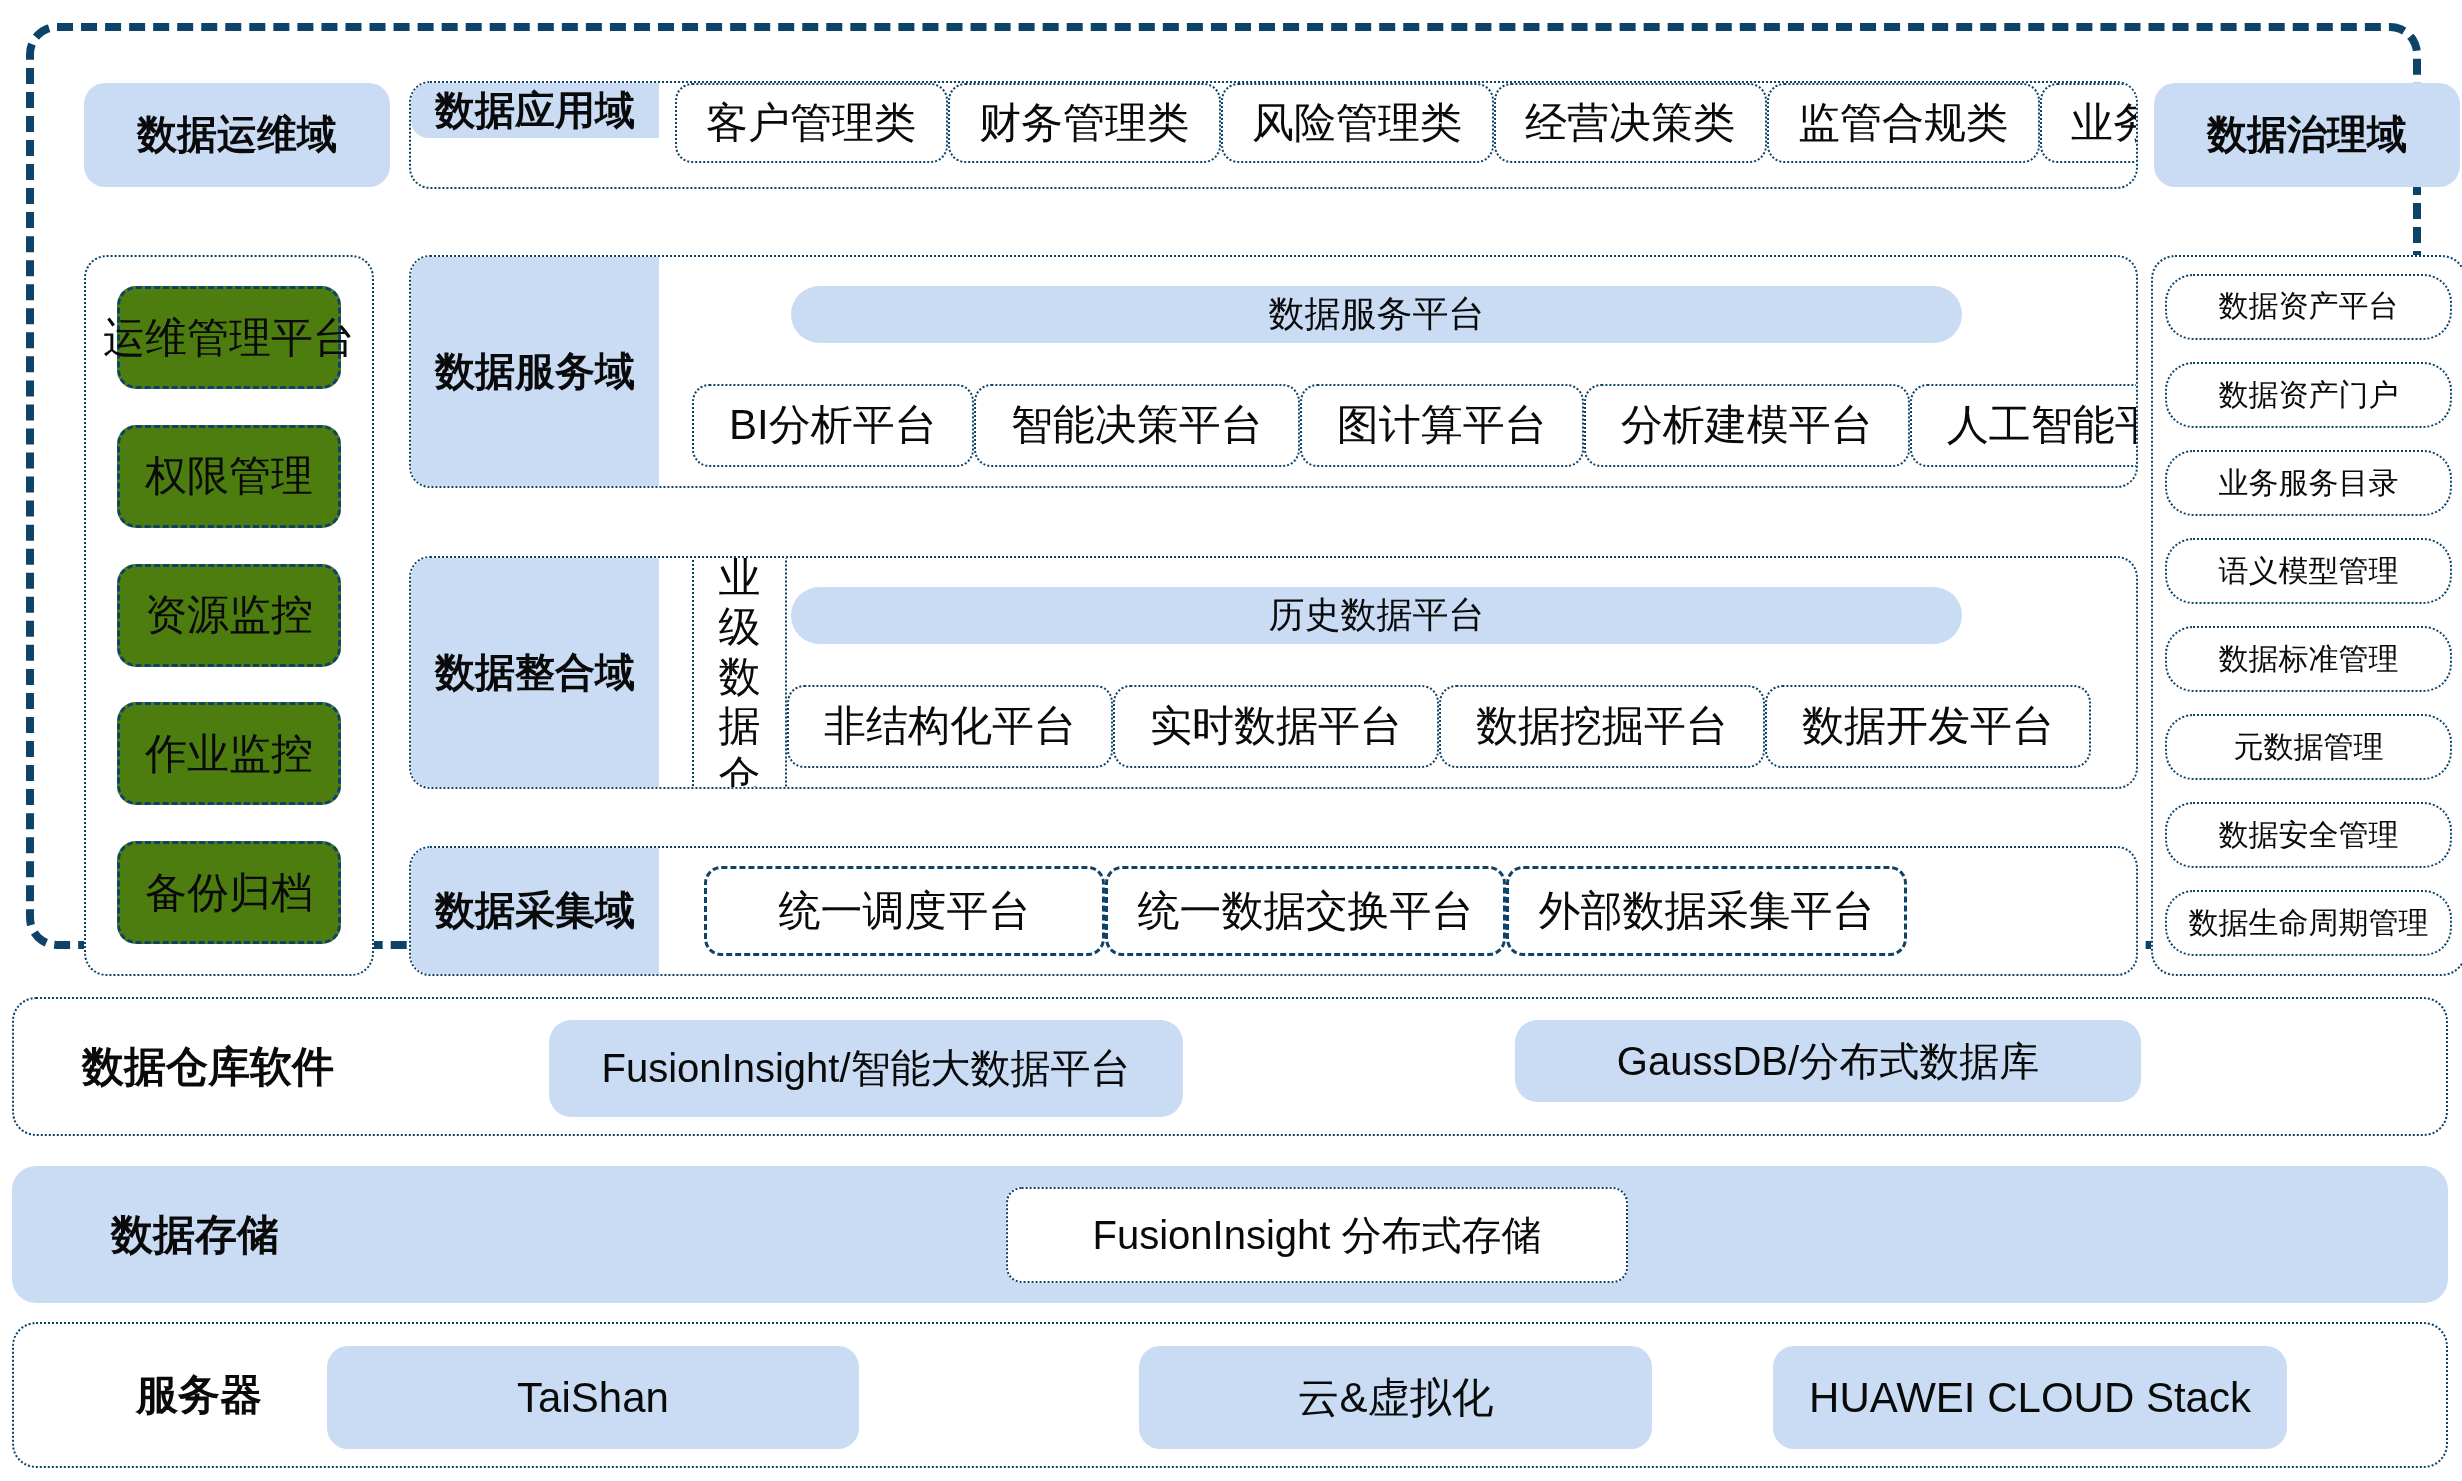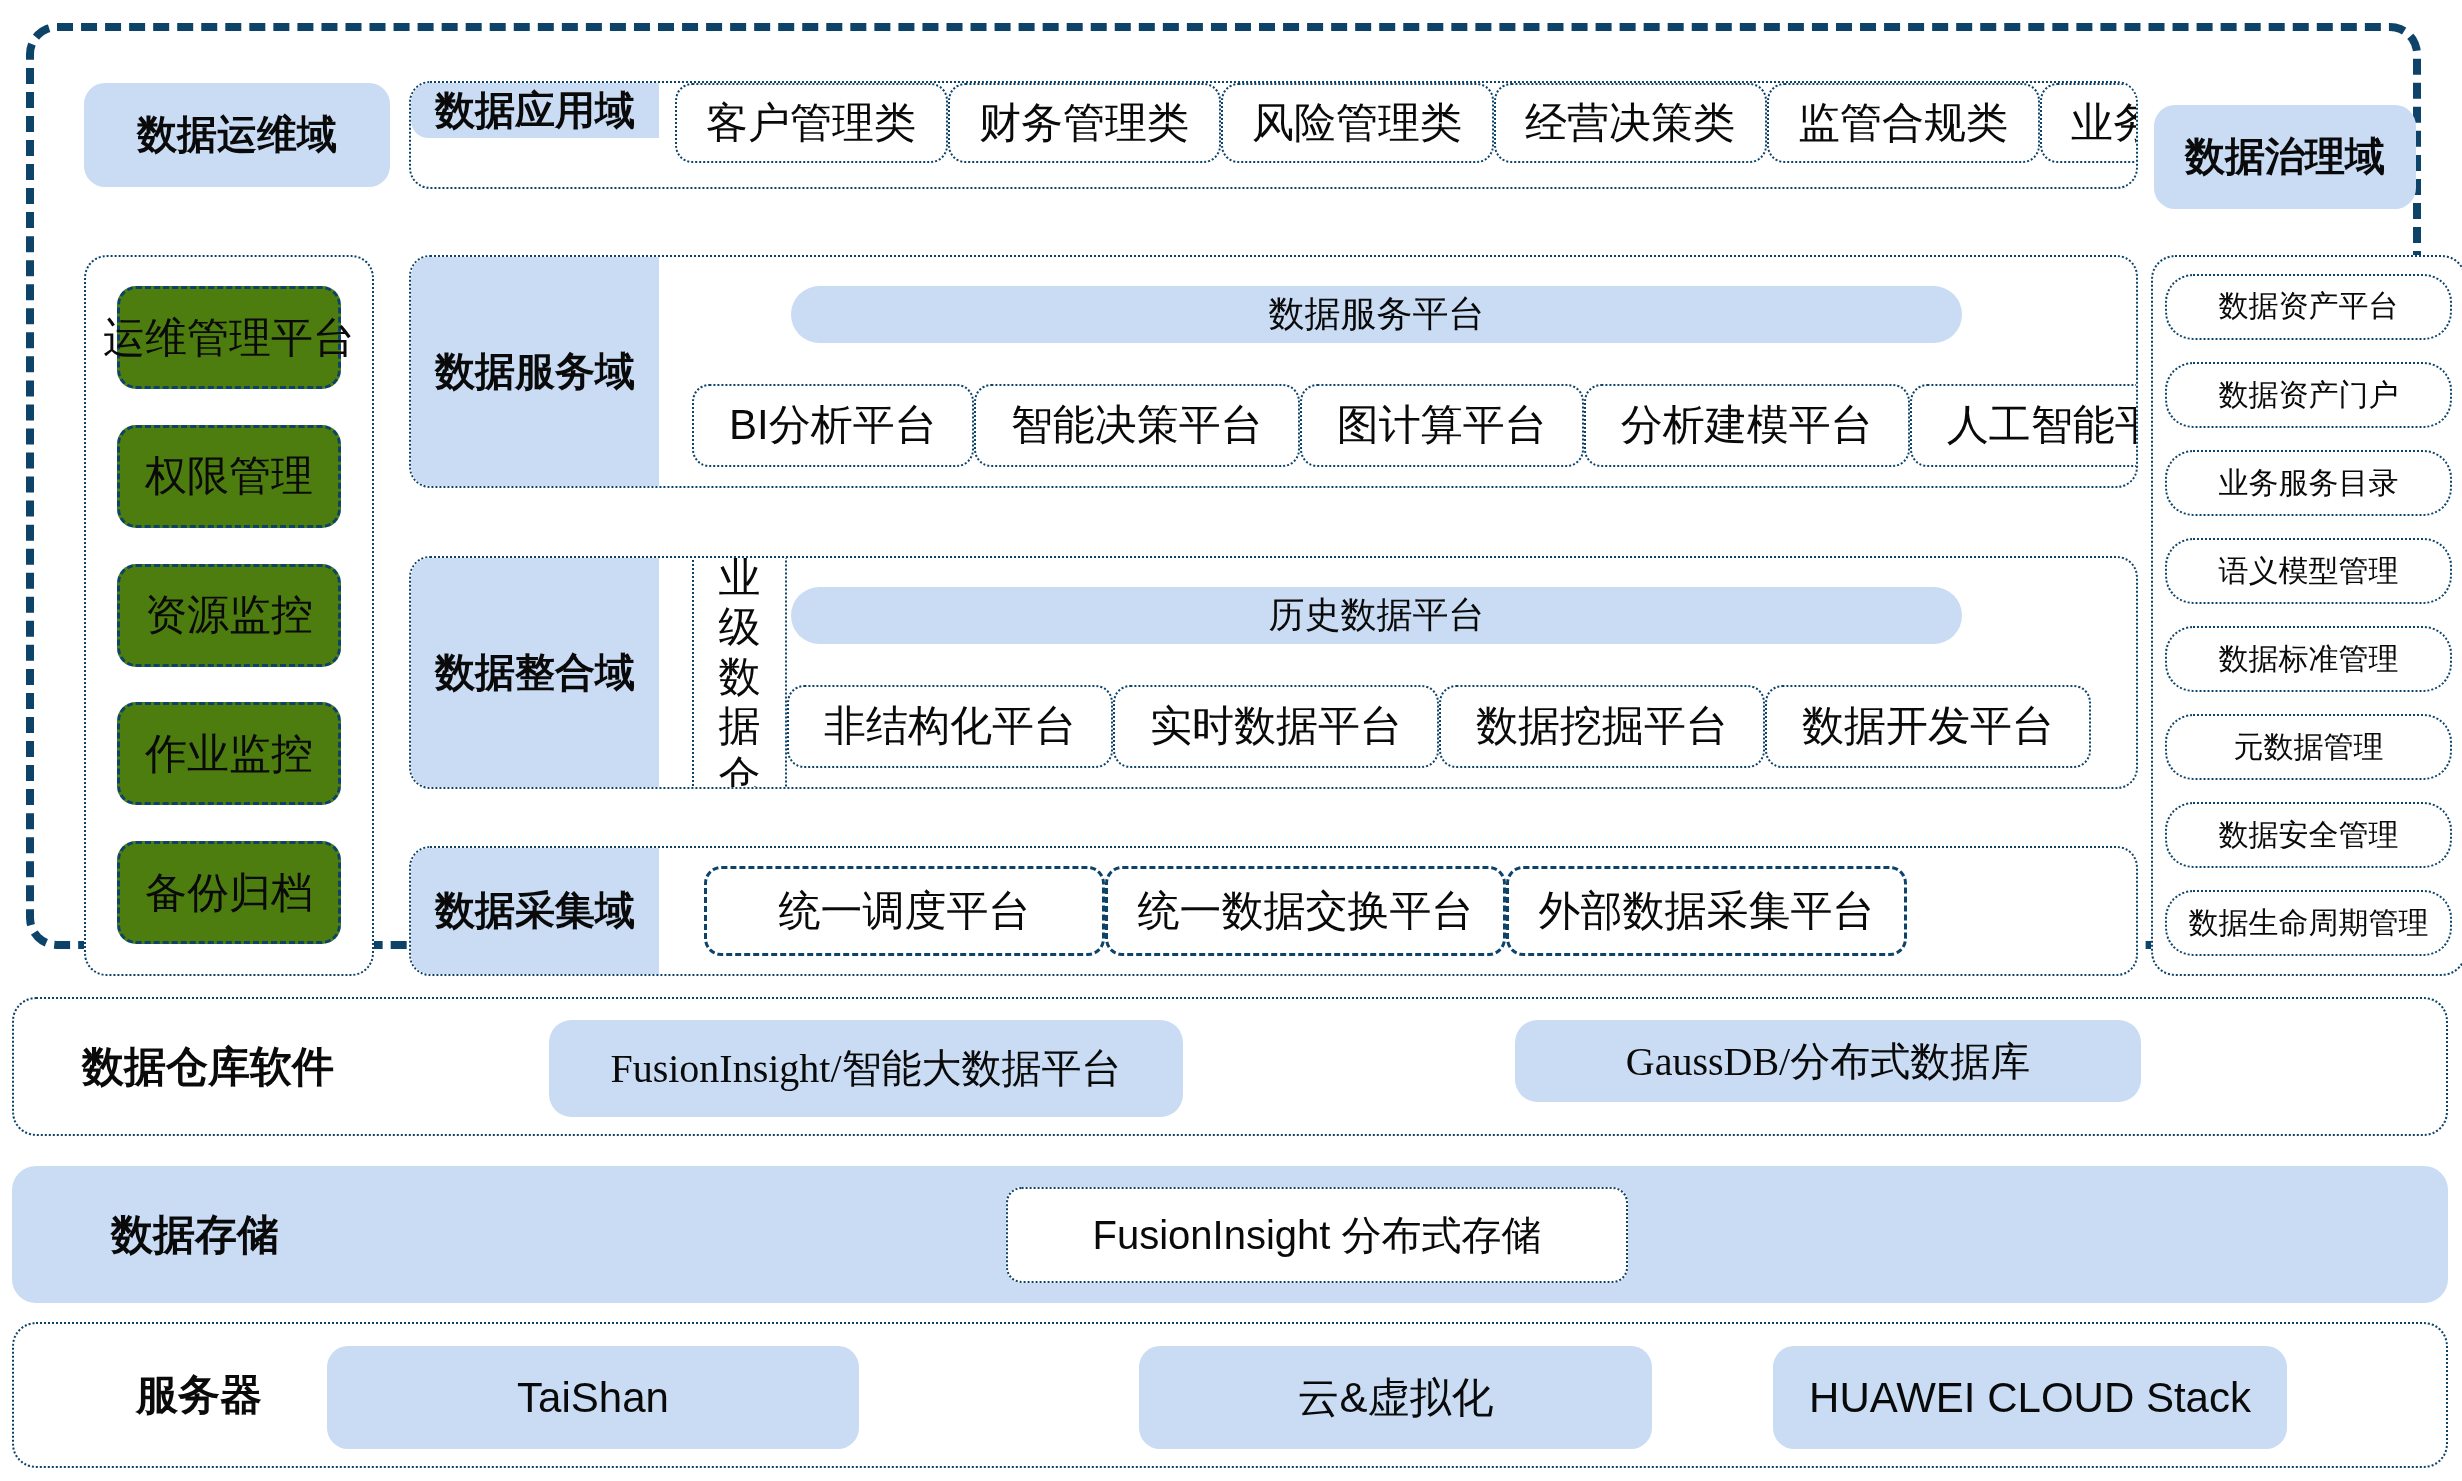--- a/index.html
+++ b/index.html
@@ -16,21 +16,21 @@
   .outer-frame{position:absolute;left:26px;top:22.6px;width:2395px;height:926px;
     border:8.7px dashed var(--navy);border-radius:31px;background:#ffffff;}
 
   
   .blue-pill-label{position:absolute;display:flex;align-items:center;justify-content:center;
     background:var(--fill);border-radius:21px;font-size:40px;font-weight:bold;}
   .item{display:flex;align-items:center;justify-content:center;font-size:42px;white-space:nowrap;}
 
   
   .ops-label{left:50px;top:52px;width:306px;height:104px;}
-  .gov-label{left:2120px;top:52px;width:262px;height:104px;margin-top:22px;}
+  .gov-label{left:2120px;top:52px;width:306px;height:104px;}
   .app-domain{position:absolute;left:375px;top:50px;width:1729px;height:108px;
     border:2.6px dotted var(--navy);border-radius:21px;background:#ffffff;display:flex;align-items:flex-start;overflow:hidden;}
   .domain-label-panel{flex:0 0 248px;display:flex;align-items:center;justify-content:center;
     background:var(--fill);border-radius:17.4px 0 0 17.4px;font-size:40px;font-weight:bold;}
   .app-items{flex:1;display:flex;align-items:center;justify-content:space-evenly;padding:0 15.6px;}
   .app-item{height:80px;padding:0 29.5px;border:2.6px dotted var(--navy);border-radius:17.4px;background:#ffffff;}
 
   
   .left-col{position:absolute;left:50px;top:224px;width:290px;height:721px;
     border:2.6px dotted var(--navy);border-radius:22.6px;background:#ffffff;
@@ -62,21 +62,21 @@
   
   .bottom-row{position:absolute;left:12px;width:2436px;}
   .row-warehouse{top:997px;height:139px;border:2.6px dotted var(--navy);border-radius:24px;background:#ffffff;}
   .row-storage{top:1166px;height:137px;background:var(--fill);border-radius:24px;}
   .row-server{top:1322px;height:146px;border:2.6px dotted var(--navy);border-radius:24px;background:#ffffff;}
   .row-label{position:absolute;top:0;bottom:0;display:flex;align-items:center;font-size:42px;font-weight:bold;white-space:nowrap;}
   .lab-warehouse{left:68px;}
   .lab-storage{left:99px;}
   .lab-server{left:122px;}
   .soft-pill{position:absolute;background:var(--fill);border-radius:22.6px;
-    display:flex;align-items:center;justify-content:center;font-size:40px;white-space:nowrap;font-family:Liberation Serif, serif;}
+    display:flex;align-items:center;justify-content:center;font-size:40px;white-space:nowrap;}
   .pill-fi{left:535px;top:21px;width:634px;height:97px;}
   .pill-gauss{left:1501px;top:21px;width:626px;height:82px;}
   .storage-box{position:absolute;left:994px;top:21px;width:622px;height:96px;
     border:2.6px dotted var(--navy);border-radius:15.6px;background:#ffffff;
     display:flex;align-items:center;justify-content:center;font-size:40px;white-space:nowrap;}
   .srv-pill{position:absolute;top:22px;height:103px;background:var(--fill);border-radius:21px;
     display:flex;align-items:center;justify-content:center;font-size:42px;white-space:nowrap;}
   .pill-taishan{left:313px;width:532px;}
   .pill-cloud{left:1125px;width:513px;}
   .pill-hcs{left:1759px;width:514px;}

